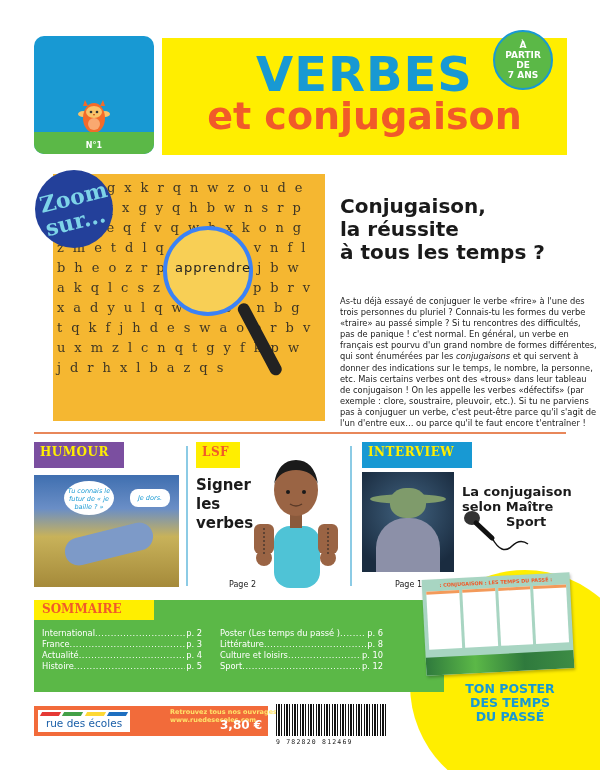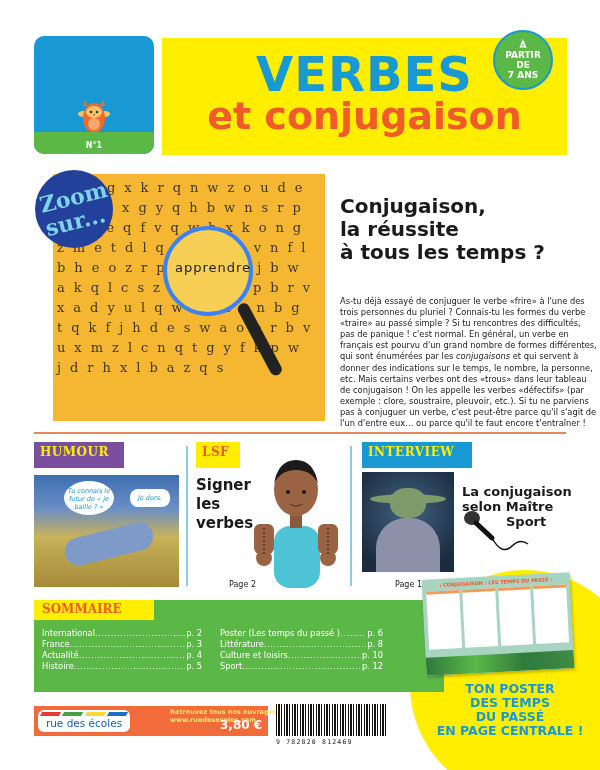--- a/index.html
+++ b/index.html
@@ -70,21 +70,21 @@
   .yellow-circle { position: absolute; left: 410px; top: 570px; width: 230px; height: 230px; border-radius: 50%; background: #ffee00; }
   .poster { position: absolute; left: 424px; top: 576px; width: 148px; height: 96px; background: #a8d5c2; transform: rotate(-3deg); box-shadow: 1px 2px 3px rgba(0,0,0,0.25); overflow: hidden; }
   .poster-title { font-size: 5px; color: #f15a29; font-weight: bold; text-align: center; padding: 3px 0; }
   .poster-cols { display: flex; gap: 3px; padding: 0 4px; }
   .poster-col { flex: 1; height: 58px; background: #fff; border-top: 3px solid #f39a5a; }
   .poster-leaves { position: absolute; left: 0; right: 0; bottom: 0; height: 18px; background: linear-gradient(90deg, #2f7a3d, #5bb847, #2f7a3d, #3d8c45); }
   .poster-promo { position: absolute; left: 420px; top: 682px; width: 180px; text-align: center; color: #1899d3; font-weight: bold; font-size: 12.5px; line-height: 14px; }
 
   
   .footer-bar { position: absolute; left: 34px; top: 706px; width: 234px; height: 30px; background: #f26b3a; }
-  .publisher-logo { position: absolute; left: 38px; top: 710px; width: 92px; height: 22px; background: #fff; border-radius: 6px; }
+  .publisher-logo { position: absolute; left: 38px; top: 710px; width: 92px; height: 22px; background: #fff; }
   .logo-stripes { display: flex; height: 4px; margin: 2px 3px 0; gap: 3px; }
   .logo-stripes i { flex: 1; display: block; transform: skewX(-30deg); }
   .publisher-name { font-size: 10.5px; color: #1a5fa8; text-align: center; line-height: 14px; }
   .footer-text { position: absolute; left: 144px; top: 708px; color: #ffe36a; font-size: 6.5px; line-height: 8px; font-weight: bold; margin-left: 26px; }
   .price { position: absolute; left: 220px; top: 718px; color: #fff; font-size: 12px; font-weight: bold; }
   .barcode { position: absolute; left: 276px; top: 704px; width: 110px; height: 32px; background: repeating-linear-gradient(90deg, #111 0 1px, #fff 1px 2px, #111 2px 4px, #fff 4px 5px, #111 5px 6px, #fff 6px 8px); }
   .barcode-num { position: absolute; left: 276px; top: 738px; width: 112px; font-size: 6.5px; letter-spacing: 1.2px; font-family: "DejaVu Sans Mono", monospace; color: #222; }
 </style>
 </head>
 <body>
@@ -254,21 +254,20 @@
     <div class="poster-col"></div>
     <div class="poster-col"></div>
     <div class="poster-col"></div>
   </div>
   <div class="poster-leaves"></div>
 </div>
 <div class="poster-promo">
   <div>TON POSTER</div>
   <div>DES TEMPS</div>
   <div>DU PASSÉ</div>
-  <div>EN PAGE CENTRALE !</div>
 </div>
 
 <div class="footer-bar"></div>
 <div class="publisher-logo">
   <div class="logo-stripes">
     <i style="background:#e53935"></i>
       <i style="background:#43a047"></i>
       <i style="background:#fdd835"></i>
       <i style="background:#1e6fc0"></i>
   </div>

